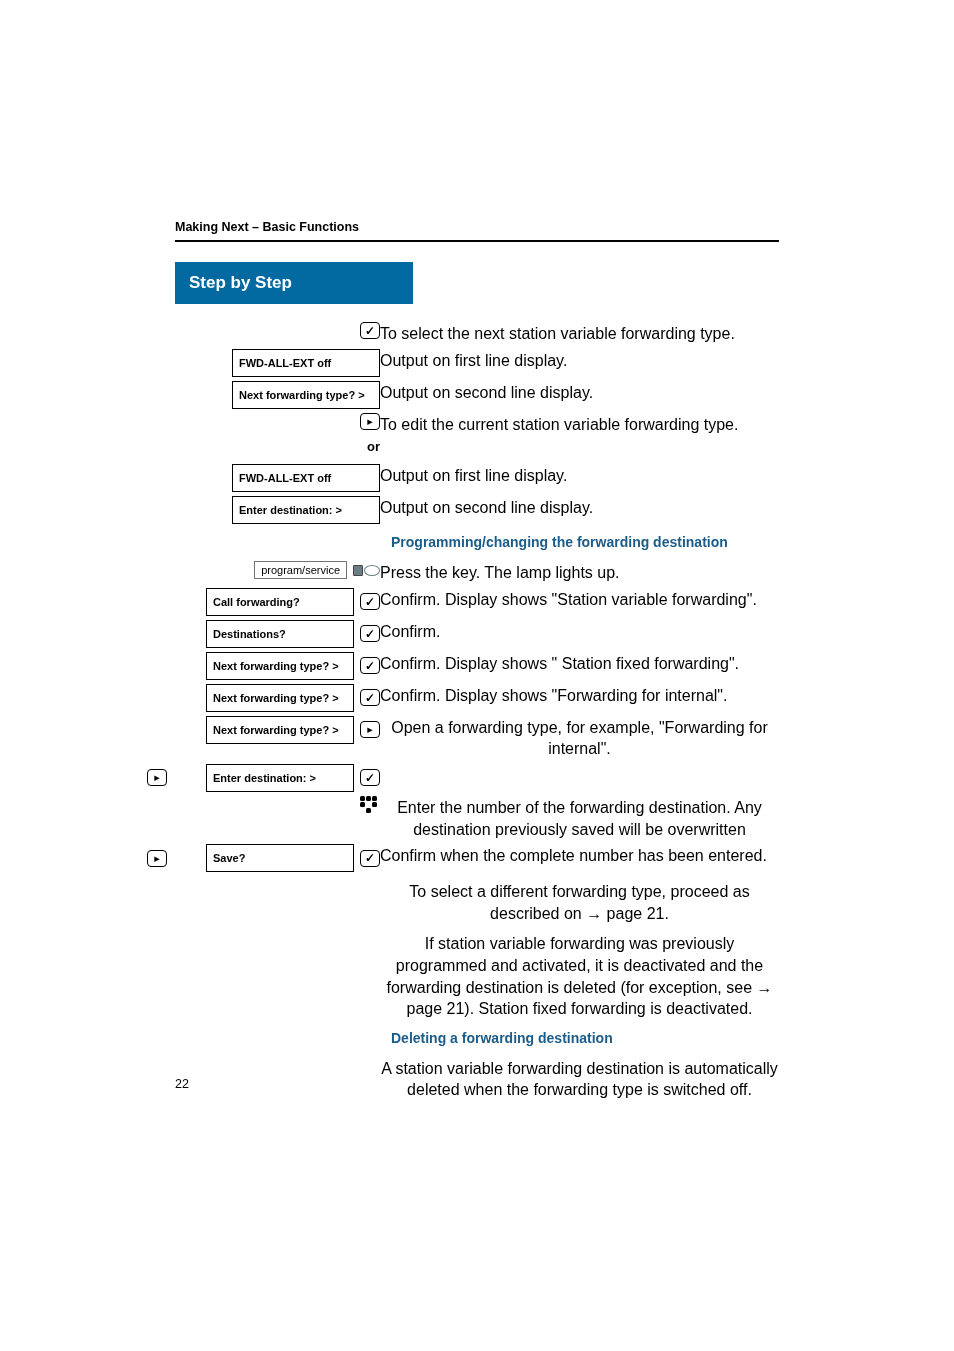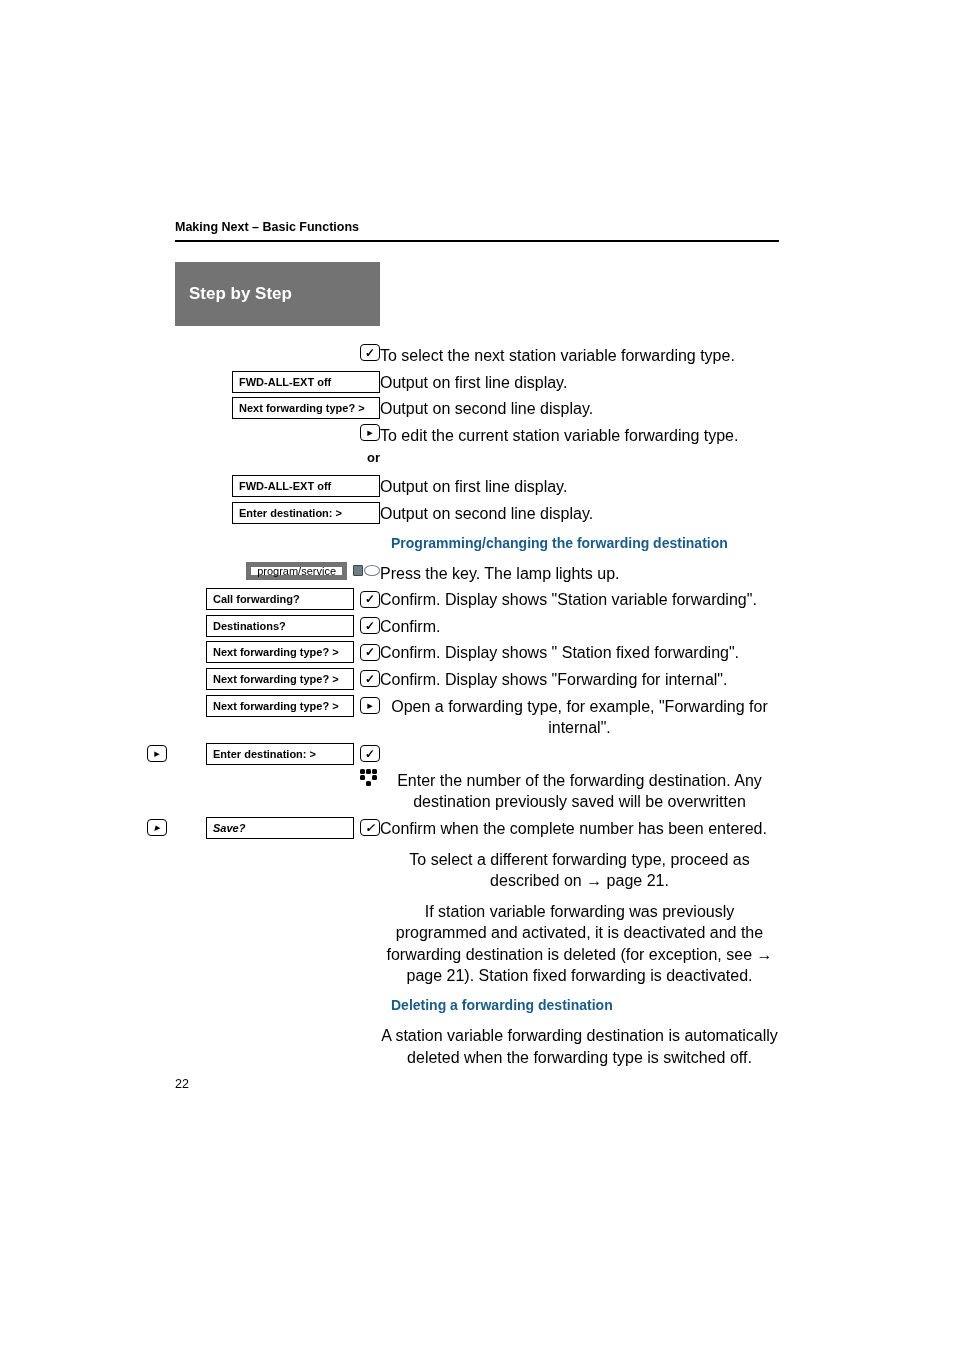--- a/index.html
+++ b/index.html
@@ -22,26 +22,26 @@
       font-size: 12.5px;
       font-weight: bold;
       margin-bottom: 6px;
     }
     .header-rule {
       border: none;
       border-top: 2px solid #000;
       margin-bottom: 20px;
     }
     .step-header {
-      background: #737373;
+      background: #0369a1;
       color: #fff;
       font-weight: bold;
       font-size: 17px;
-      padding: 22px 14px;
-      width: 205px;
+      padding: 11px 14px;
+      width: 238px;
       margin-bottom: 18px;
     }
     .left-col {
       width: 205px;
       flex-shrink: 0;
       position: relative;
     }
     .right-col {
       flex: 1;
       font-size: 16px;
@@ -61,27 +61,27 @@
     }
     .row .right-col {
       padding-top: 1px;
     }
     .display-box {
       border: 1.5px solid #000;
       font-size: 11px;
       font-weight: bold;
       padding: 2px 6px;
       min-width: 148px;
-      height: 22px;
+      height: 28px;
       display: flex;
       align-items: center;
       background: #fff;
     }
     .key-box {
-      border: 5px solid #737373;
+      border: 1px solid #737373;
       font-size: 11px;
       padding: 1px 6px;
       background: #fff;
       height: 18px;
       display: flex;
       align-items: center;
     }
     .button-shape {
       border: 1.5px solid #000;
       border-radius: 4px;
@@ -309,21 +309,21 @@
           <div class="off"></div>
             <div></div>
             <div class="off"></div>
         </div>
       </div>
     </div>
     <div class="right-col multi-line">Enter the number of the forwarding destination. Any destination previously saved will be overwritten</div>
   </div>
 
   <div class="row" style="position:relative;">
-    <div class="left-col" style="position:relative;font-style:italic;">
+    <div class="left-col" style="position:relative;">
       <span class="button-shape play-btn prefix-play"></span>
       <div class="display-box">Save?</div>
       <span class="button-shape check-btn"></span>
     </div>
     <div class="right-col">Confirm when the complete number has been entered.</div>
   </div>
 
   <div class="spacer-xs"></div>
 
   <div class="row">

